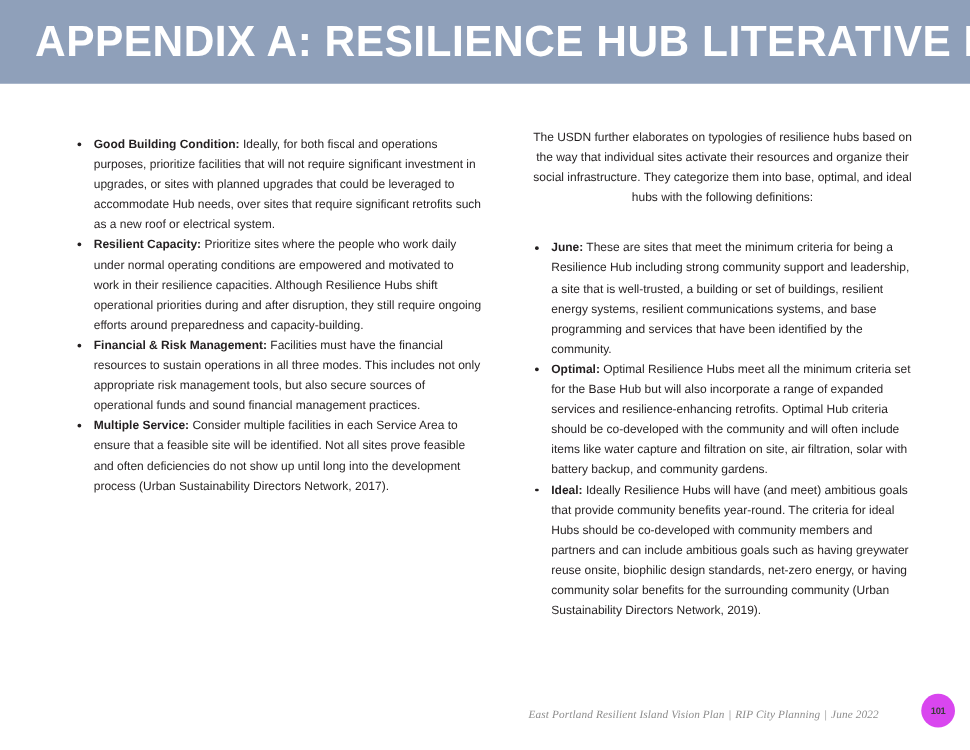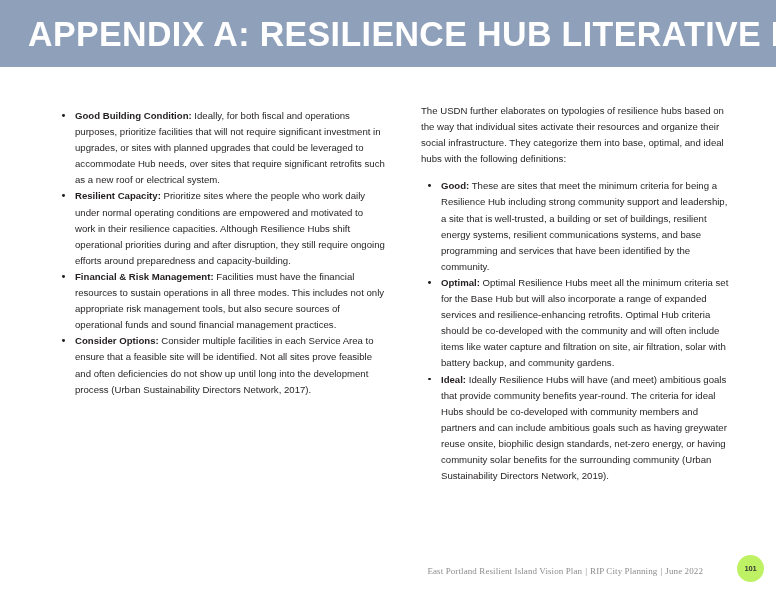--- a/index.html
+++ b/index.html
@@ -60,22 +60,22 @@
     left: 55px;
     width: 330px;
   }
   .column.right {
     left: 421px;
     width: 314px;
     top: 36px;
   }
 
   .intro-para {
-    margin: 0 0 11px 0;
-    text-align: left;
+    margin: 0 0 24px 0;
+    text-align: center;
   }
 
   ul.bullets {
     list-style: none;
     margin: 0;
     padding: 0;
   }
   ul.bullets > li {
     position: relative;
     padding-left: 20px;
@@ -101,36 +101,37 @@
     left: 0;
     bottom: 0;
     width: 776px;
     height: 48px;
   }
   .footer-text {
     position: absolute;
     right: 73px;
     top: 14px;
     font-family: "Liberation Serif", serif;
+    font-style: italic;
     font-size: 9px;
     color: #8d8d8d;
     white-space: nowrap;
     letter-spacing: 0.1px;
   }
   .footer-sep {
     padding: 0 3px;
   }
   .page-number-badge {
     position: absolute;
     right: 12px;
     top: 3px;
     width: 27px;
     height: 27px;
     border-radius: 50%;
-    background: #bef264;
+    background: #d946ef;
     display: flex;
     align-items: center;
     justify-content: center;
   }
   .page-number-badge span {
     font-family: "Liberation Sans", sans-serif;
     font-size: 7.5px;
     font-weight: bold;
     color: #3b3b3b;
     letter-spacing: -0.2px;
@@ -154,31 +155,31 @@
       <li>
         <span class="bullet-dot"></span>
         <span class="lead-term">Resilient Capacity:</span><span> Prioritize sites where the people who work daily under normal operating conditions are empowered and motivated to work in their resilience capacities. Although Resilience Hubs shift operational priorities during and after disruption, they still require ongoing efforts around preparedness and capacity-building.</span>
       </li>
       <li>
         <span class="bullet-dot"></span>
         <span class="lead-term">Financial &amp; Risk Management:</span><span> Facilities must have the financial resources to sustain operations in all three modes. This includes not only appropriate risk management tools, but also secure sources of operational funds and sound financial management practices.</span>
       </li>
       <li>
         <span class="bullet-dot"></span>
-        <span class="lead-term">Consider Options:</span><span> Consider multiple facilities in each Service Area to ensure that a feasible site will be identified. Not all sites prove feasible and often deficiencies do not show up until long into the development process (Urban Sustainability Directors Network, 2017).</span>
+        <span class="lead-term">Multiple Service:</span><span> Consider multiple facilities in each Service Area to ensure that a feasible site will be identified. Not all sites prove feasible and often deficiencies do not show up until long into the development process (Urban Sustainability Directors Network, 2017).</span>
       </li>
     </ul>
   </div>
 
   <div class="column right">
     <p class="intro-para">The USDN further elaborates on typologies of resilience hubs based on the way that individual sites activate their resources and organize their social infrastructure. They categorize them into base, optimal, and ideal hubs with the following definitions:</p>
     <ul class="bullets">
       <li>
         <span class="bullet-dot"></span>
-        <span class="lead-term">Good:</span><span> These are sites that meet the minimum criteria for being a Resilience Hub including strong community support and leadership, a site that is well-trusted, a building or set of buildings, resilient energy systems, resilient communications systems, and base programming and services that have been identified by the community.</span>
+        <span class="lead-term">June:</span><span> These are sites that meet the minimum criteria for being a Resilience Hub including strong community support and leadership, a site that is well-trusted, a building or set of buildings, resilient energy systems, resilient communications systems, and base programming and services that have been identified by the community.</span>
       </li>
       <li>
         <span class="bullet-dot"></span>
         <span class="lead-term">Optimal:</span><span> Optimal Resilience Hubs meet all the minimum criteria set for the Base Hub but will also incorporate a range of expanded services and resilience-enhancing retrofits. Optimal Hub criteria should be co-developed with the community and will often include items like water capture and filtration on site, air filtration, solar with battery backup, and community gardens.</span>
       </li>
       <li>
         <span class="bullet-dot"></span>
         <span class="lead-term">Ideal:</span><span> Ideally Resilience Hubs will have (and meet) ambitious goals that provide community benefits year-round. The criteria for ideal Hubs should be co-developed with community members and partners and can include ambitious goals such as having greywater reuse onsite, biophilic design standards, net-zero energy, or having community solar benefits for the surrounding community (Urban Sustainability Directors Network, 2019).</span>
       </li>
     </ul>

